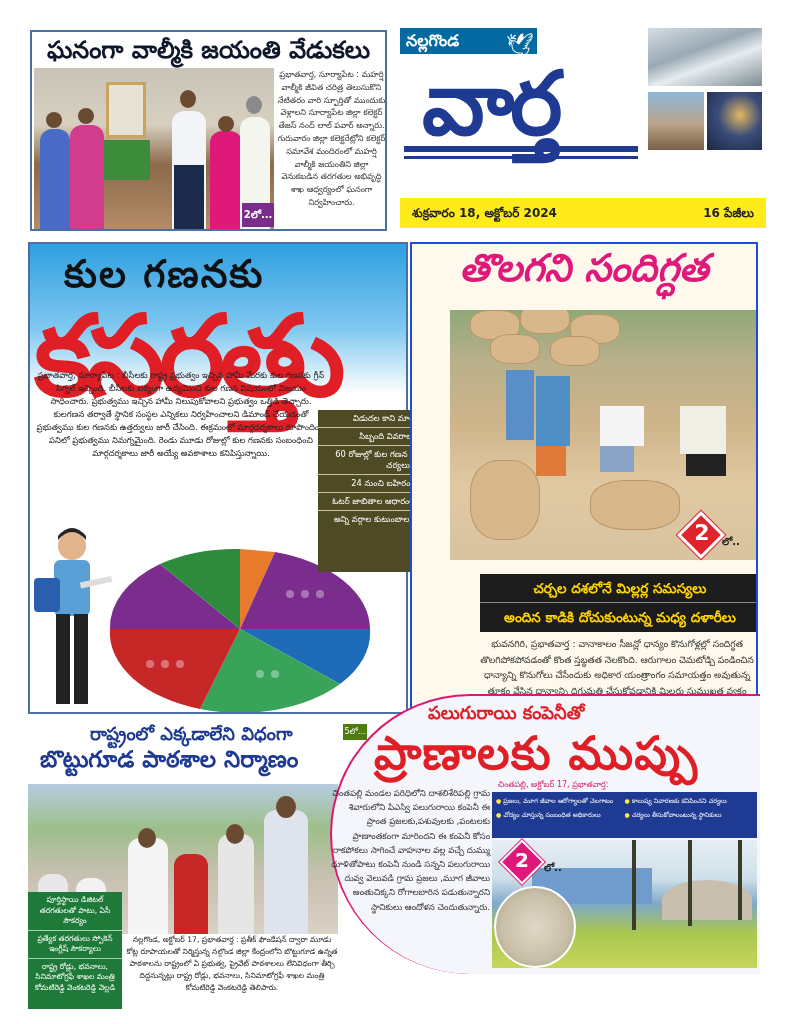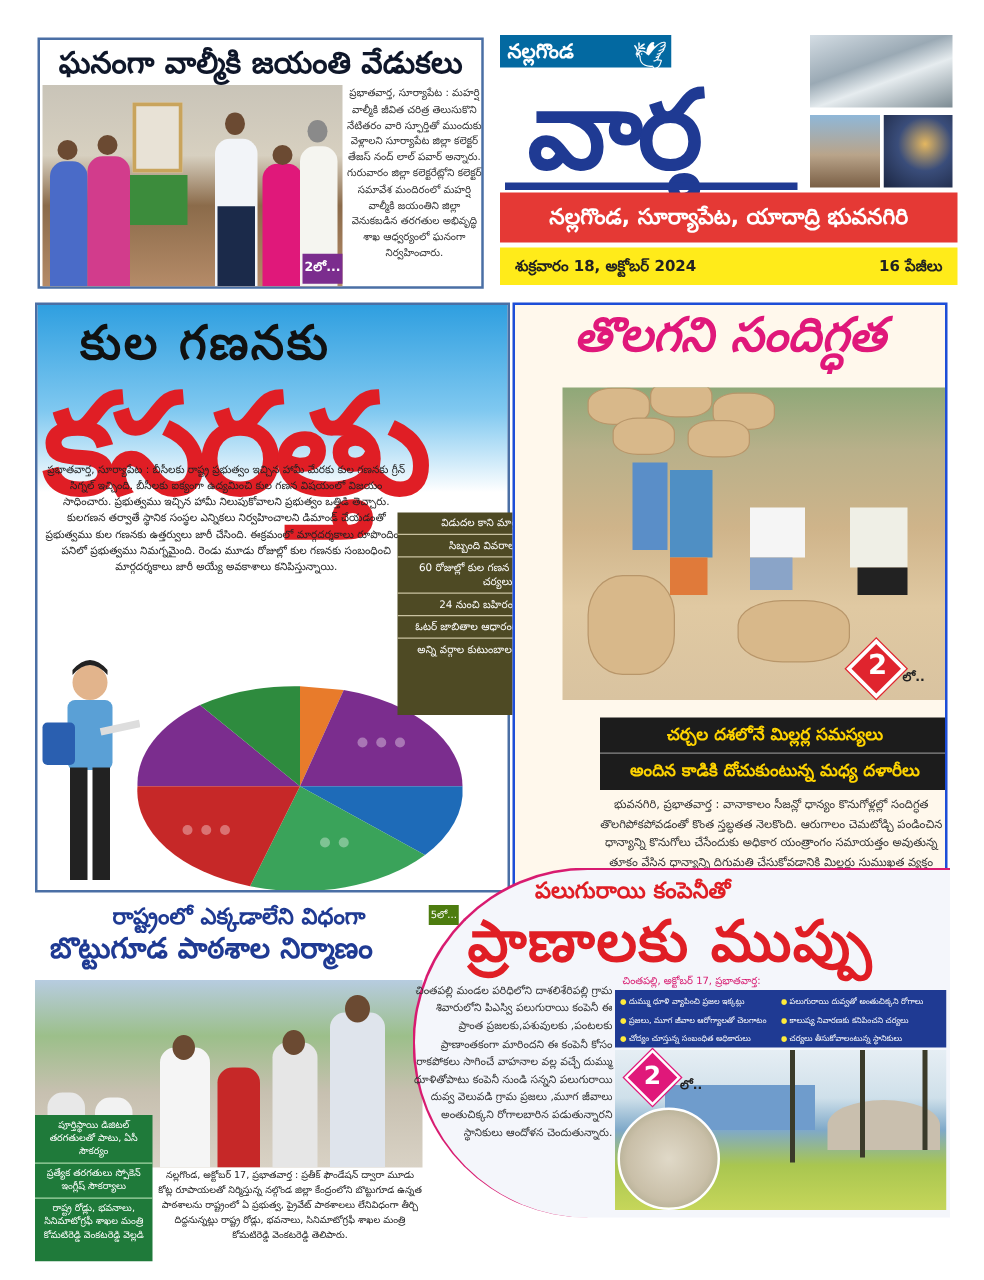--- a/index.html
+++ b/index.html
@@ -107,21 +107,20 @@
 
 <div id="masthead" class="abs">
   <div id="mh-top-red">నల్లగొండ</div>
   <div id="mh-bird">🕊</div>
   <div id="mh-logo">వార్త</div>
   <div id="mh-underline1"></div>
   <div id="mh-underline2"></div>
   <div id="mh-img1"></div>
   <div id="mh-img2"></div>
   <div id="mh-img3"></div>
-  <div id="mh-region">నల్లగొండ, సూర్యాపేట, యాదాద్రి భువనగిరి</div>
   <div id="mh-dateline">
     <span>శుక్రవారం 18, అక్టోబర్ 2024</span>
     <span>16 పేజీలు</span>
   </div>
 </div>
 
 <div id="census" class="abs">
   <div id="census-kicker">కుల గణనకు</div>
   <div id="census-headline">కసరత్తు</div>
   <div id="census-body">ప్రభాతవార్త, సూర్యాపేట : బీసీలకు రాష్ట్ర ప్రభుత్వం ఇచ్చిన హామీ మేరకు కుల గణనకు గ్రీన్ సిగ్నల్ ఇచ్చింది. బీసీలకు ఐక్యంగా ఉద్యమించి కుల గణన విషయంలో విజయం సాధించారు. ప్రభుత్వము ఇచ్చిన హామీ నిలుపుకోవాలని ప్రభుత్వం ఒత్తిడి తెచ్చారు. కులగణన తర్వాతే స్థానిక సంస్థల ఎన్నికలు నిర్వహించాలని డిమాండ్ చేయడంతో ప్రభుత్వము కుల గణనకు ఉత్తర్వులు జారీ చేసింది. ఈక్రమంలో మార్గదర్శకాలు రూపొందించే పనిలో ప్రభుత్వము నిమగ్నమైంది. రెండు మూడు రోజుల్లో కుల గణనకు సంబంధించి మార్గదర్శకాలు జారీ అయ్యే అవకాశాలు కనిపిస్తున్నాయి.</div>
@@ -218,24 +217,20 @@
 <div id="school-body" class="abs">నల్లగొండ, అక్టోబర్ 17, ప్రభాతవార్త : ప్రతీక్ ఫౌండేషన్ ద్వారా మూడు కోట్ల రూపాయలతో నిర్మిస్తున్న నల్గొండ జిల్లా కేంద్రంలోని బొట్టుగూడ ఉన్నత పాఠశాలను రాష్ట్రంలో ఏ ప్రభుత్వ, ప్రైవేట్ పాఠశాలలు లేనివిధంగా తీర్చి దిద్దనున్నట్లు రాష్ట్ర రోడ్లు, భవనాలు, సినిమాటోగ్రఫీ శాఖల మంత్రి కోమటిరెడ్డి వెంకటరెడ్డి తెలిపారు.</div>
 
 <div id="quarry" class="abs">
   <div id="quarry-arc"></div>
   <div id="quarry-kicker">పలుగురాయి కంపెనీతో</div>
   <div id="quarry-headline">ప్రాణాలకు ముప్పు</div>
   <div id="quarry-dateline">చింతపల్లి, అక్టోబర్ 17, ప్రభాతవార్త:</div>
   <div id="quarry-body">చింతపల్లి మండల పరిధిలోని దాశలిశేరిపల్లి గ్రామ శివారులోని పిఎస్వి పలుగురాయి కంపెనీ ఈ ప్రాంత ప్రజలకు,పశువులకు ,పంటలకు ప్రాణాంతకంగా మారిందని ఈ కంపెనీ కోసం రాకపోకలు సాగించే వాహనాల వల్ల వచ్చే దుమ్ము ధూళితోపాటు కంపెనీ నుండి సన్నని పలుగురాయి దువ్వ వెలువడి గ్రామ ప్రజలు ,మూగ జీవాలు అంతుచిక్కని రోగాలబారిన పడుతున్నారని స్థానికులు ఆందోళన చెందుతున్నారు.</div>
   <div id="quarry-bullets">
     <div class="qb-row">
-        <span>దుమ్ము ధూళి వ్యాపించి ప్రజల ఇక్కట్లు</span>
-        <span>పలుగురాయి దువ్వతో అంతుచిక్కని రోగాలు</span>
-      </div>
-    <div class="qb-row">
         <span>ప్రజలు, మూగ జీవాల ఆరోగ్యాలతో చెలగాటం</span>
         <span>కాలుష్య నివారణకు కనిపించని చర్యలు</span>
       </div>
     <div class="qb-row">
         <span>చోద్యం చూస్తున్న సంబంధిత అధికారులు</span>
         <span>చర్యలు తీసుకోవాలంటున్న స్థానికులు</span>
       </div>
   </div>
   <div id="quarry-photo">
     <div style="position:absolute;left:40px;top:28px;width:120px;height:36px;background:#6f9ccc;"></div>

